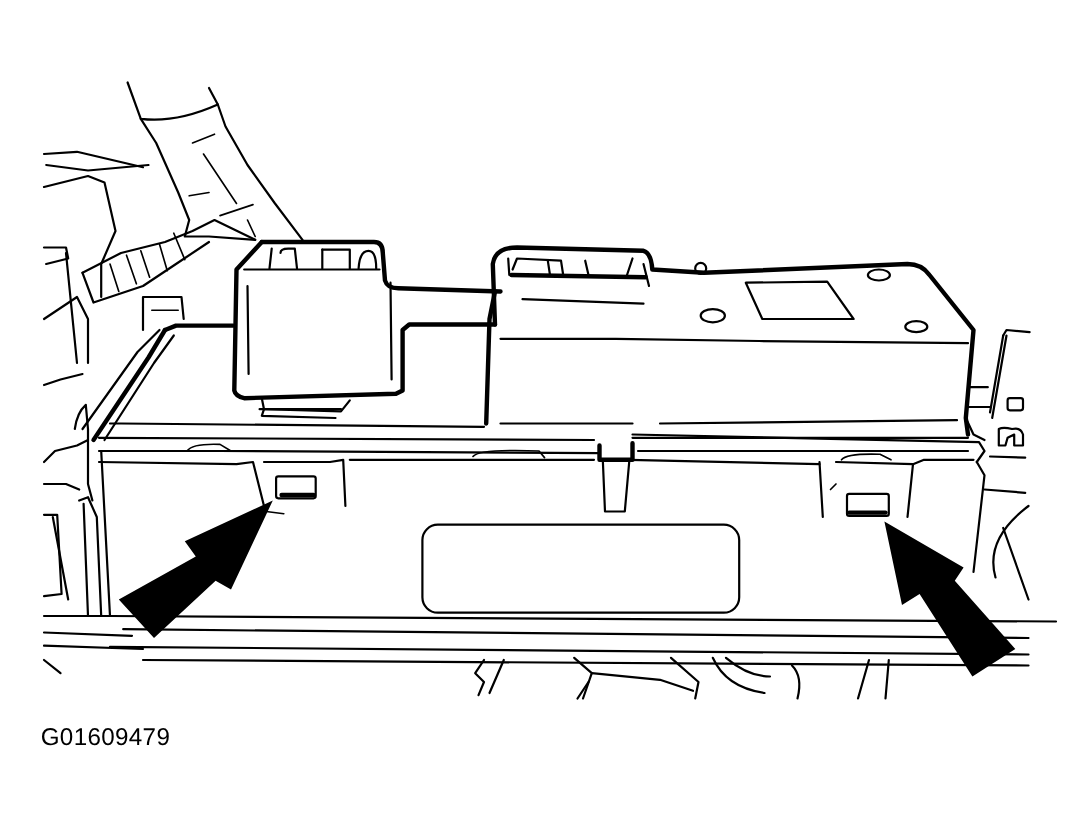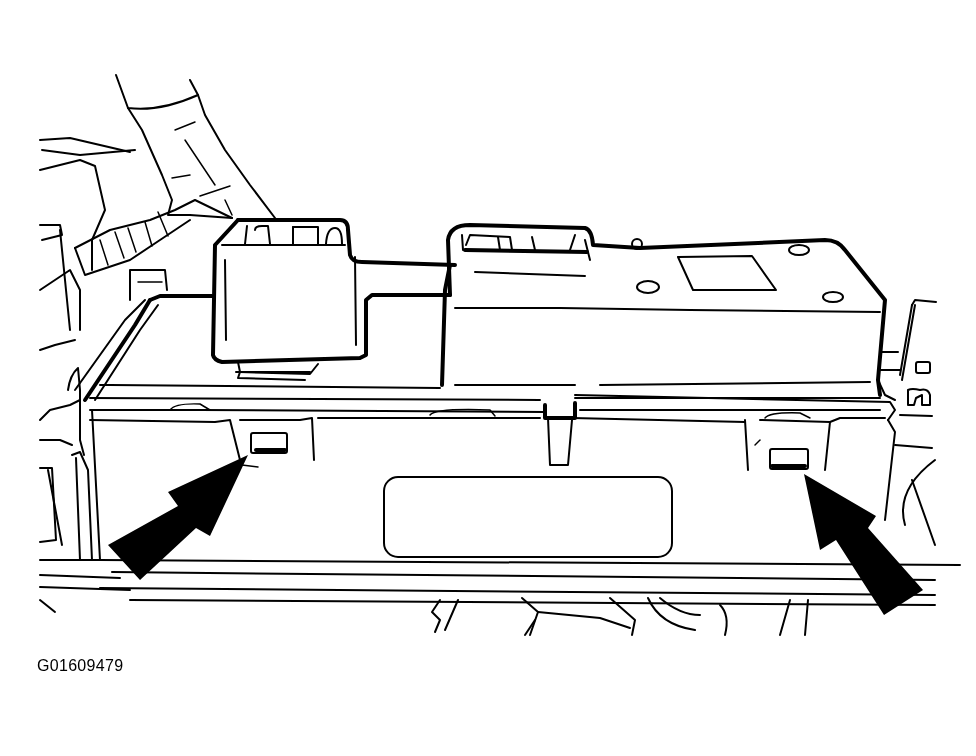--- a/index.html
+++ b/index.html
@@ -6,21 +6,21 @@
     body { width: 976px; height: 756px; position: relative; overflow: hidden; }
     #figure { position: absolute; left: 0; top: 0; width: 976px; height: 756px; }
     #figure svg { display: block; }
     .ln { fill: none; stroke: #000; stroke-width: 2; stroke-linecap: round; stroke-linejoin: round; }
     .th { fill: none; stroke: #000; stroke-width: 4; stroke-linecap: round; stroke-linejoin: round; }
     .tn { fill: none; stroke: #000; stroke-width: 1.5; stroke-linecap: round; stroke-linejoin: round; }
     .arrow { fill: #000; stroke: none; }
     #figure-id {
       position: absolute; left: 37px; top: 657px;
       font-family: "Liberation Sans", sans-serif;
-      font-size: 16px; color: #000; letter-spacing: 0.3px;
+      font-size: 22px; color: #000; letter-spacing: 0.3px;
     }
   </style>
 </head>
 <body>
 
 <div id="figure">
 <svg width="976" height="756" viewBox="0 0 976 756" xmlns="http://www.w3.org/2000/svg">
 
   <g>
     <path class="ln" d="M116,75 L128,108 Q160,112 198,95 L190,80"></path>

